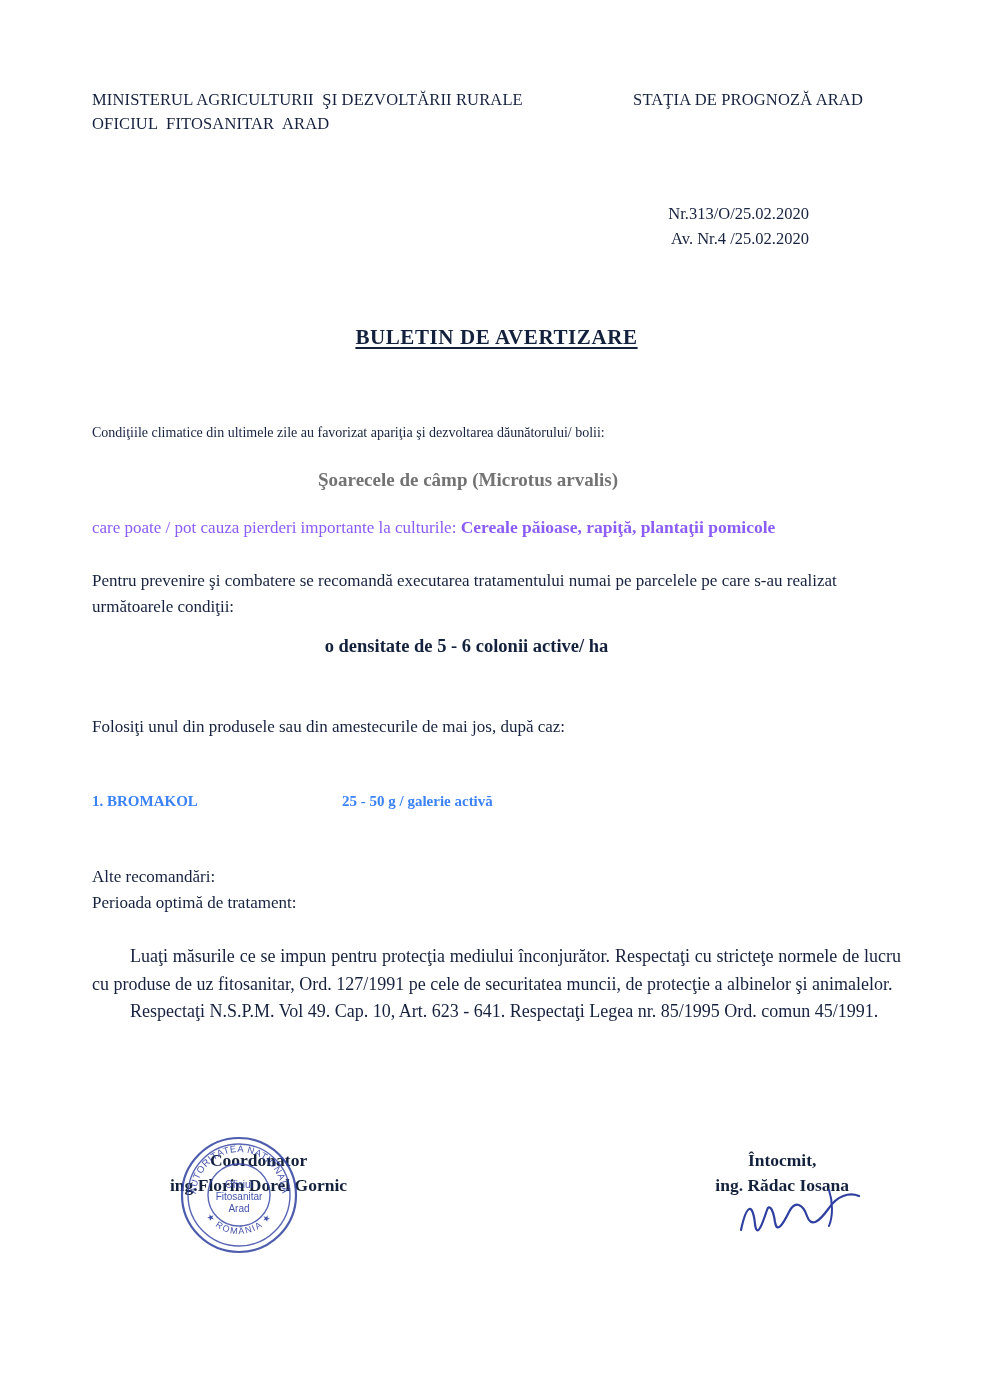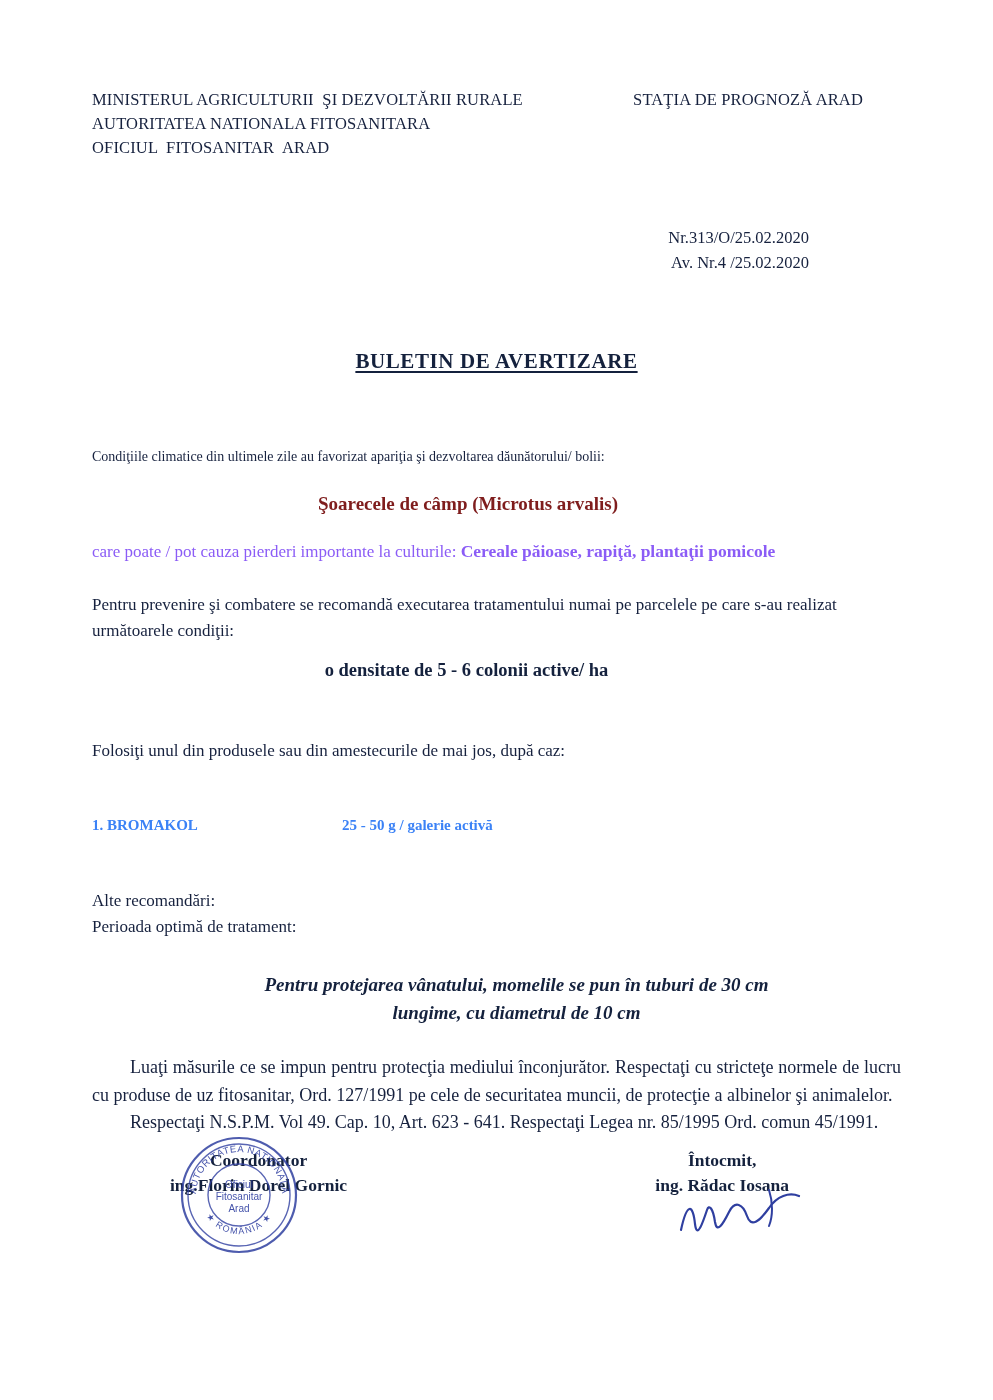--- a/index.html
+++ b/index.html
@@ -72,21 +72,21 @@
     margin-top: 72px;
     font-size: 14px;
     line-height: 1.5;
     color: #16213e;
   }
   .pest {
     margin-top: 26px;
     margin-left: 226px;
     font-size: 19px;
     font-weight: bold;
-    color: #7f1d1d;
+    color: #737373;
   }
   .crops {
     margin-top: 26px;
     font-size: 17px;
     color: #8b5cf6;
   }
   .crops b { font-size: 17.5px; }
 
   .prevention {
     margin-top: 30px;
@@ -152,21 +152,21 @@
     right: 92px;
     top: 1148px;
     display: flex;
     justify-content: space-between;
     font-size: 17.5px;
     font-weight: bold;
     color: #14213d;
   }
   .sig-block { text-align: center; line-height: 1.45; }
   .sig-left { margin-left: 78px; }
-  .sig-right { margin-right: 112px; position: relative; }
+  .sig-right { margin-right: 52px; position: relative; }
 
   
   .handwriting {
     position: absolute;
     left: 18px;
     top: 34px;
     width: 150px;
     height: 70px;
     pointer-events: none;
   }
@@ -186,21 +186,20 @@
   }
 </style>
 </head>
 <body>
 
 <div class="page">
 
   <div class="header-row">
     <div class="header-left">
       <div>MINISTERUL AGRICULTURII  ŞI DEZVOLTĂRII RURALE</div>
-      <div>AUTORITATEA NATIONALA FITOSANITARA</div>
       <div>OFICIUL  FITOSANITAR  ARAD</div>
     </div>
     <div class="header-right">STAŢIA DE PROGNOZĂ ARAD</div>
   </div>
 
   <div class="doc-numbers">
     <div>Nr.313/O/25.02.2020</div>
     <div>Av. Nr.4 /25.02.2020</div>
   </div>
 
@@ -223,24 +222,20 @@
   <div class="product-row">
     <div class="product-name">1. BROMAKOL</div>
     <div class="product-dose">25 - 50 g / galerie activă</div>
   </div>
 
   <div class="period">
     <div>Alte recomandări:</div>
     <div>Perioada optimă de tratament:</div>
   </div>
 
-  <div class="advice">
-    <div>Pentru protejarea vânatului, momelile se pun în tuburi de 30 cm</div>
-    <div>lungime, cu diametrul de 10 cm</div>
-  </div>
 
   <div class="legal">
     <p>Luaţi măsurile ce se impun pentru protecţia mediului înconjurător. Respectaţi cu stricteţe normele de lucru cu produse de uz fitosanitar, Ord. 127/1991 pe cele de securitatea muncii, de protecţie a albinelor şi animalelor.</p>
     <p>Respectaţi N.S.P.M. Vol 49. Cap. 10, Art. 623 - 641. Respectaţi Legea nr. 85/1995 Ord. comun 45/1991.</p>
   </div>
 
   <div class="signatures">
     <div class="sig-block sig-left">
       <div>Coordonator</div>
       <div>ing.Florin  Dorel  Gornic</div>

